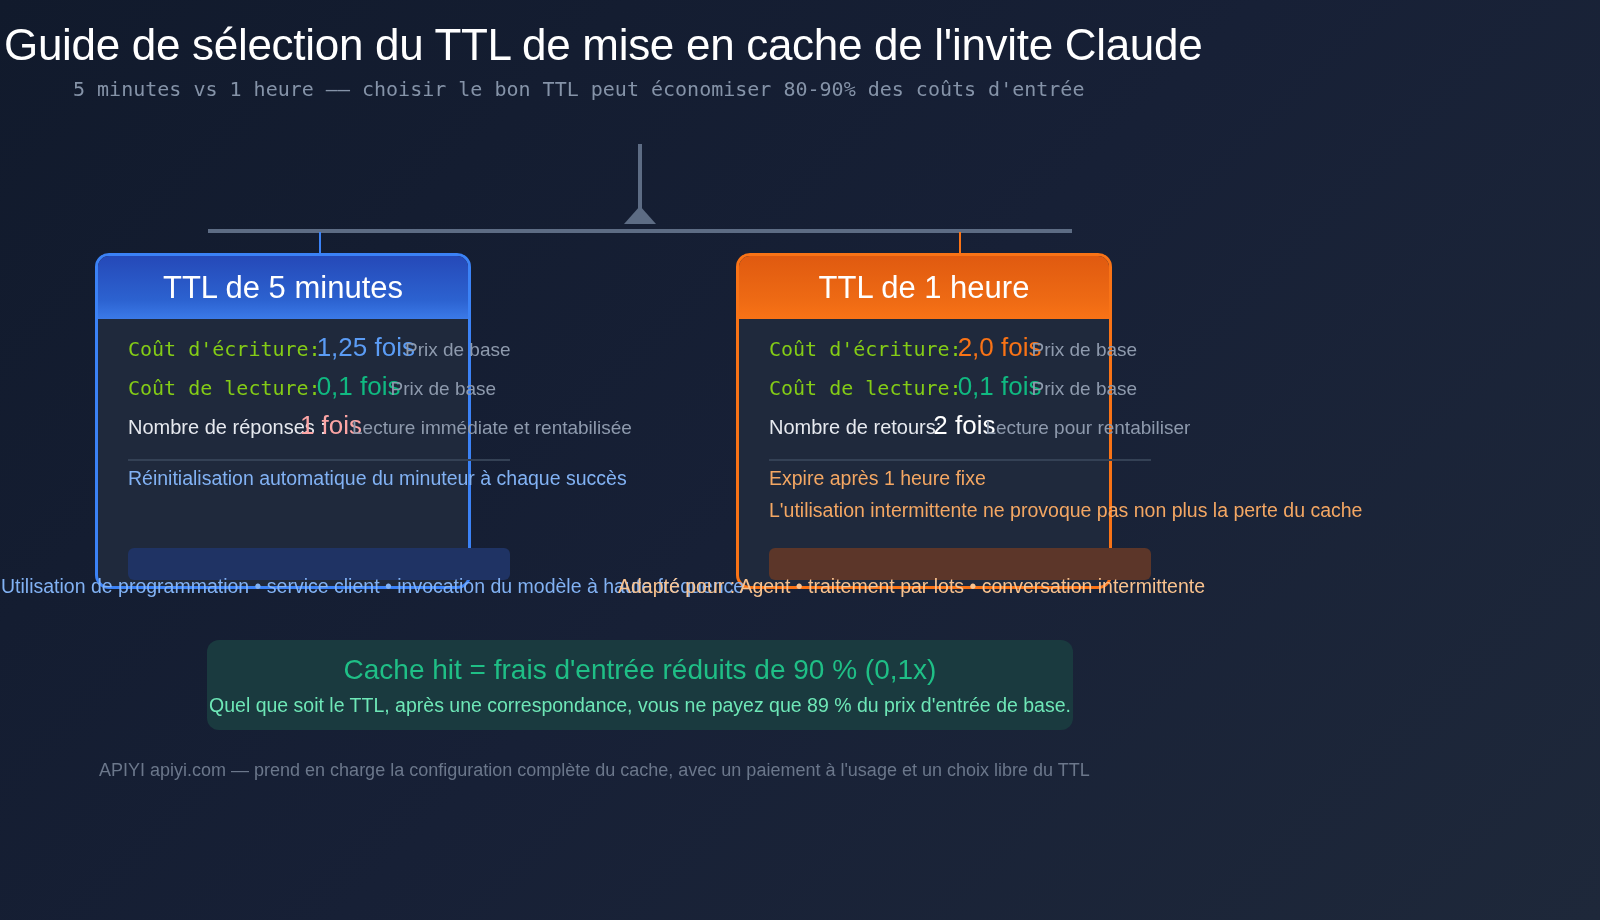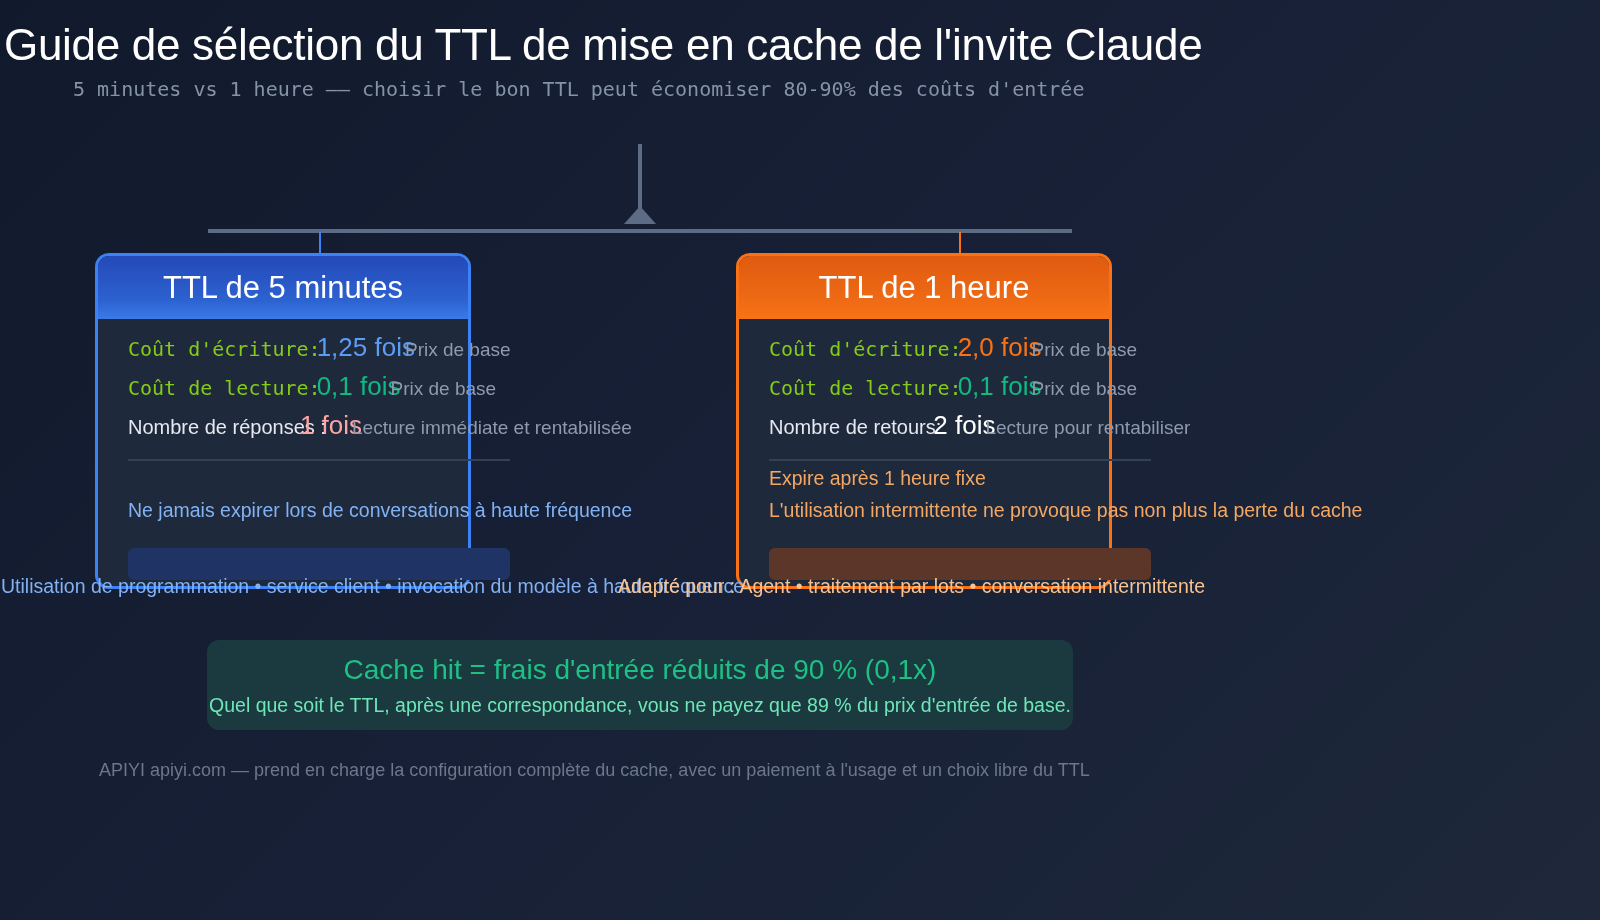--- a/index.html
+++ b/index.html
@@ -208,21 +208,21 @@
     <span class="row-value" style="color:#10b981;">0,1 fois</span>
     <span class="row-note">Prix de base</span>
   </div>
   <div class="row" style="top: 154px;">
     <span class="row-label-sans">Nombre de réponses :</span>
     <span class="row-value" style="color:#fca5a5; margin-left:-26px;">1 fois</span>
     <span class="row-note">Lecture immédiate et rentabilisée</span>
   </div>
 
   <div class="divider"></div>
-  <div class="feature" style="top: 243px;">Ne jamais expirer lors de conversations à haute fréquence</div>
+  <div class="feature" style="top: 211px;">Réinitialisation automatique du minuteur à chaque succès</div>
 
   <div class="tag-bg"></div>
 </div>
 
 <div class="abs card card-orange">
   <div class="card-header">TTL de 1 heure</div>
 
   <div class="row" style="top: 76px;">
     <span class="row-label-mono">Coût d'écriture:</span>
     <span class="row-value" style="color:#f97316;">2,0 fois</span>

